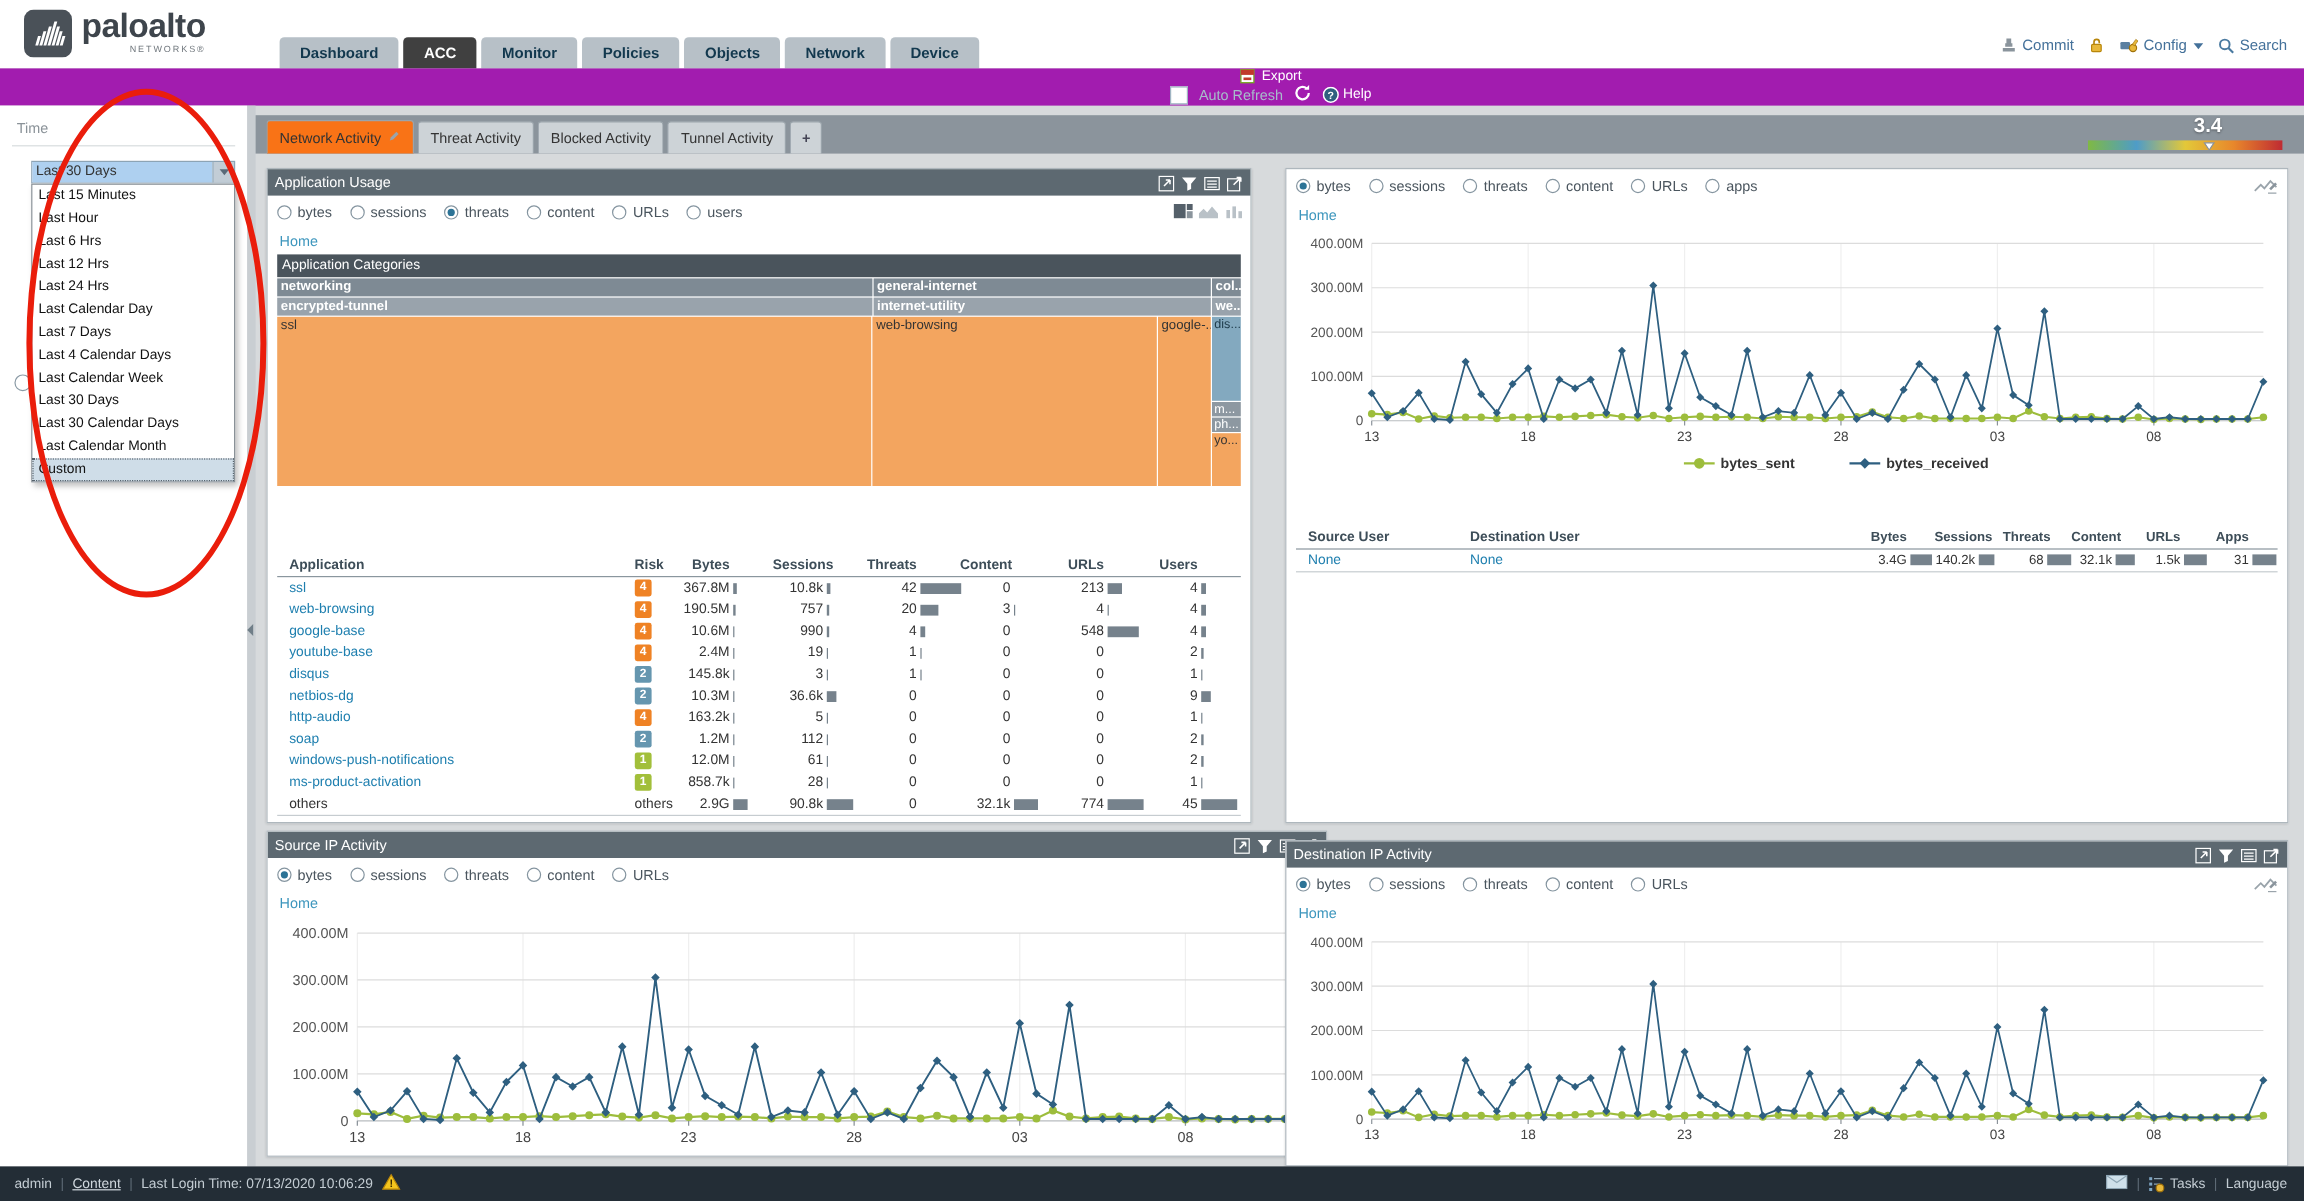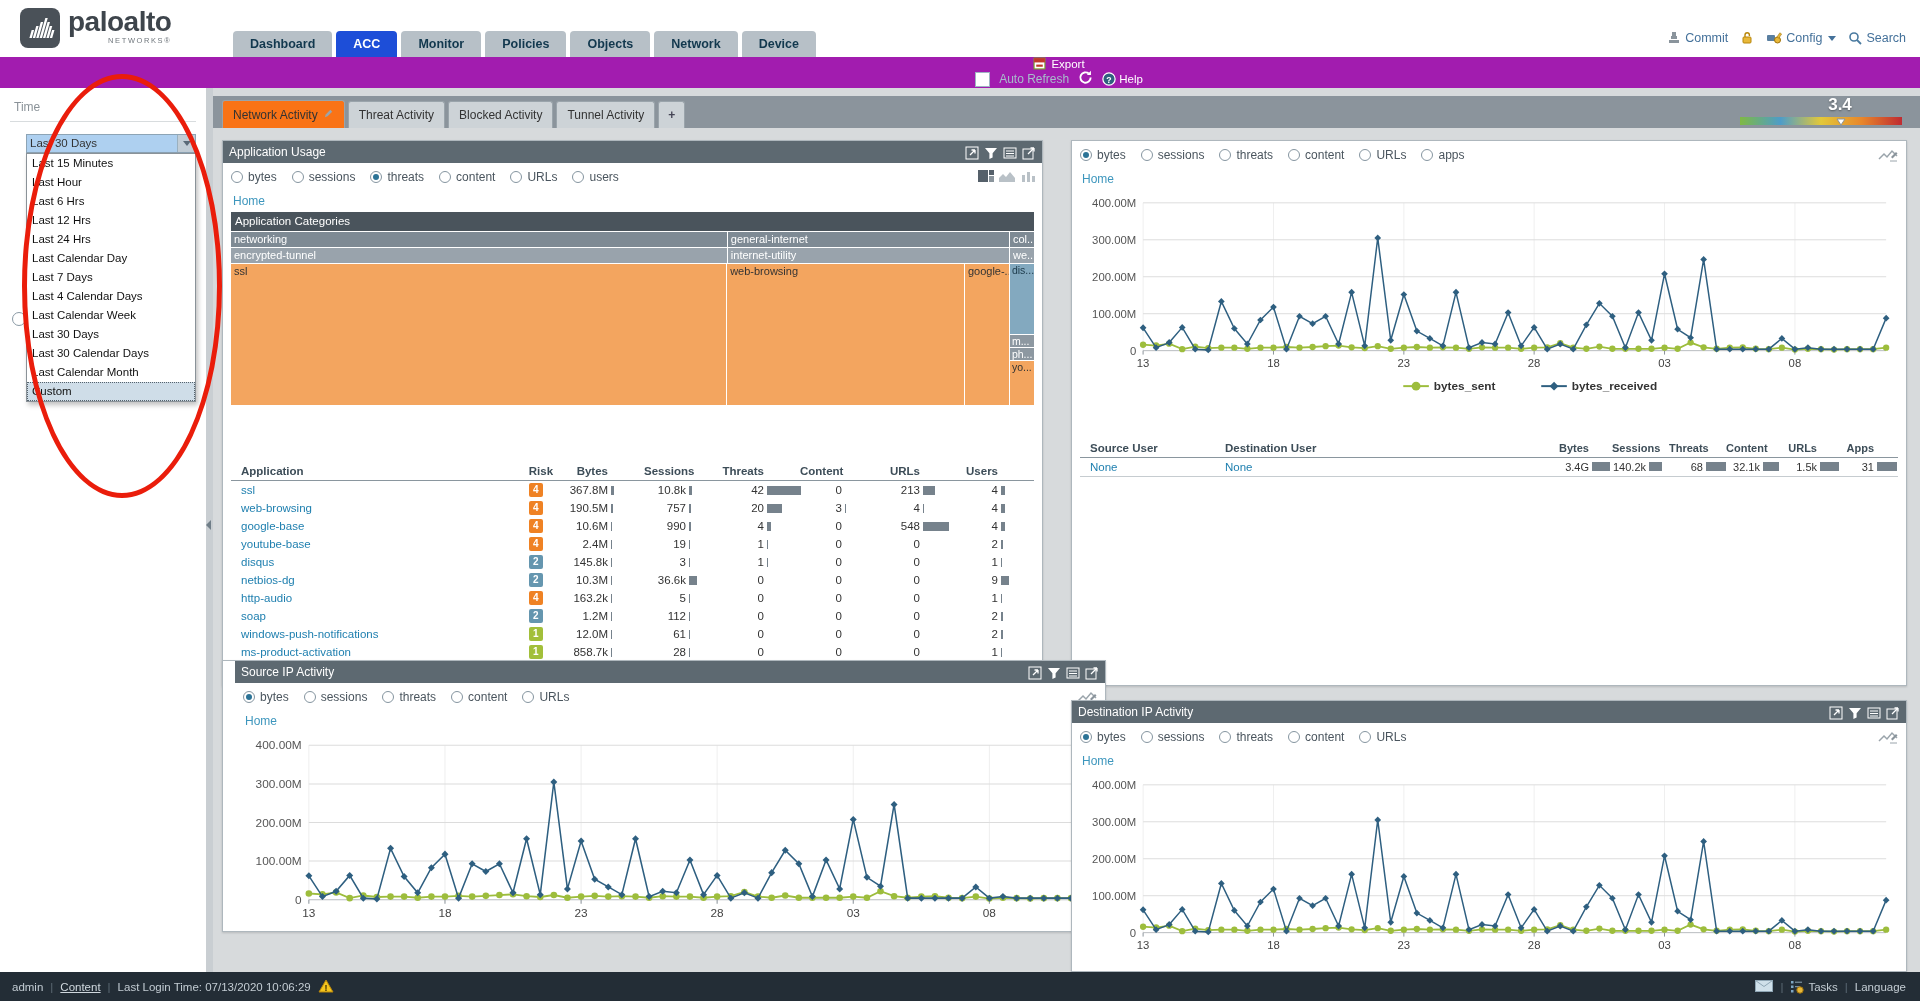--- a/index.html
+++ b/index.html
@@ -8,21 +8,21 @@
 
   
   .hdr{position:absolute;left:0;top:0;width:1920px;height:57px;background:#ffffff;}
   .logo{position:absolute;left:20px;top:8px;display:flex;align-items:flex-start;}
   .logo-icn{width:40px;height:40px;}
   .logo-txt{margin-left:8px;line-height:1;}
   .logo-name{font-size:28px;font-weight:600;color:#3e454c;letter-spacing:-0.5px;}
   .logo-sub{display:block;text-align:right;font-size:7.5px;color:#70777d;letter-spacing:1.6px;margin-top:1px;}
   .nav{position:absolute;left:233px;bottom:0;white-space:nowrap;}
   .navtab{display:inline-block;height:26px;line-height:26px;padding:0 17px;background:#b7c0c7;border-radius:4px 4px 0 0;margin-right:4px;color:#12384e;font-weight:bold;font-size:12.5px;cursor:pointer;}
-  .navtab.active{background:#1d4ed8;color:#fff;}
+  .navtab.active{background:#404040;color:#fff;}
   .utils{position:absolute;right:14px;top:31px;display:flex;align-items:center;gap:12px;color:#44719a;font-size:12.5px;}
   .util{display:inline-flex;align-items:center;gap:4px;cursor:pointer;}
   .caret{width:0;height:0;border-left:4px solid transparent;border-right:4px solid transparent;border-top:5px solid #44719a;margin-left:2px;}
 
   
   .bluebar{position:absolute;left:0;top:57px;width:1920px;height:31px;background:#a21caf;display:flex;align-items:center;justify-content:space-between;padding:0 14px 0 212px;box-sizing:border-box;flex-direction:column;}
   .export{display:inline-flex;align-items:center;gap:5px;color:#fff;font-size:11.5px;cursor:pointer;}
   .bb-right{display:flex;align-items:center;gap:9px;}
   .cb{width:13px;height:13px;background:#fff;border:1px solid #9fb4c2;display:inline-block;cursor:pointer;}
   .bb-label{color:#a7bdcb;font-size:12px;}
@@ -56,38 +56,38 @@
   .subtab .pencil{margin-left:5px;}
   .subtab.add{padding:0 9px;font-weight:bold;color:#445;}
   .risk-val{position:absolute;left:1800px;top:95px;width:80px;text-align:center;color:#fff;font-size:17px;font-weight:bold;text-shadow:0 1px 2px rgba(0,0,0,.4);z-index:5;}
   .risk-bar{position:absolute;left:1740px;top:117px;width:162px;height:8px;z-index:4;}
   .risk-marker{position:absolute;left:1836px;top:115px;z-index:6;}
 
   
   .panel{position:absolute;background:#fff;border:1px solid #aeb7bd;box-shadow:0 1px 2px rgba(0,0,0,.15);box-sizing:border-box;}
   #p-app{left:222px;top:140px;width:821px;height:546px;}
   #p-user{left:1071px;top:140px;width:836px;height:546px;}
-  #p-src{left:222px;top:660px;width:884px;height:272px;overflow:hidden;padding-left:12px;}
+  #p-src{left:222px;top:692px;width:884px;height:272px;overflow:hidden;}
   #p-dst{left:1071px;top:700px;width:836px;height:272px;overflow:hidden;}
   .phead{height:22px;background:#5d6971;color:#fff;font-size:12px;line-height:22px;padding:0 6px;display:flex;justify-content:space-between;align-items:center;}
   .panel-icons{display:flex;gap:5px;align-items:center;}
   .picon{width:14px;height:14px;display:inline-block;cursor:pointer;}
   .prow{height:27px;display:flex;align-items:center;padding:0 8px;justify-content:space-between;}
   .radios{display:flex;align-items:center;}
   .radio-opt{display:inline-flex;align-items:center;margin-right:15px;cursor:pointer;}
   .rb{width:12px;height:12px;border-radius:50%;border:1px solid #8595a0;background:#fff;margin-right:5px;position:relative;box-sizing:border-box;}
   .rb.sel:after{content:"";position:absolute;left:2px;top:2px;width:6px;height:6px;border-radius:50%;background:#2c7396;}
   .rlab{font-size:12px;color:#4a555e;}
   .view-icons{display:flex;gap:7px;align-items:center;}
   .home{color:#3d96bd;font-size:12px;padding:4px 0 2px 10px;cursor:pointer;}
 
   
   .treemap{margin:2px 8px 0 8px;}
   .tm-title{height:19px;background:#4a545c;color:#fff;font-size:11.5px;line-height:19px;padding-left:4px;}
-  .tm-row{display:flex;gap:1px;margin-top:1px;}
+  .tm-row{display:flex;gap:1px;margin-top:1px;font-weight:bold;}
   .tm-cell{height:15px;color:#fff;font-size:11px;line-height:15px;padding-left:3px;box-sizing:border-box;overflow:hidden;white-space:nowrap;cursor:pointer;}
   .tm-cat .tm-cell{background:#7e8a94;}
   .tm-sub .tm-cell{background:#99a3ac;}
   .tm-apps{display:flex;gap:1px;height:141px;margin-top:1px;}
   .tm-app{height:100%;font-size:11px;padding:1px 0 0 3px;box-sizing:border-box;overflow:hidden;white-space:nowrap;cursor:pointer;}
   .tm-stack{display:flex;flex-direction:column;gap:1px;}
   .tm-sblock{font-size:10.5px;padding-left:2px;overflow:hidden;white-space:nowrap;cursor:pointer;box-sizing:border-box;}
   .orange{background:#f3a55f;color:#333;}
   .blue{background:#83a9bf;color:#1d3a4a;}
   .gray{background:#8d98a1;color:#fff;}

